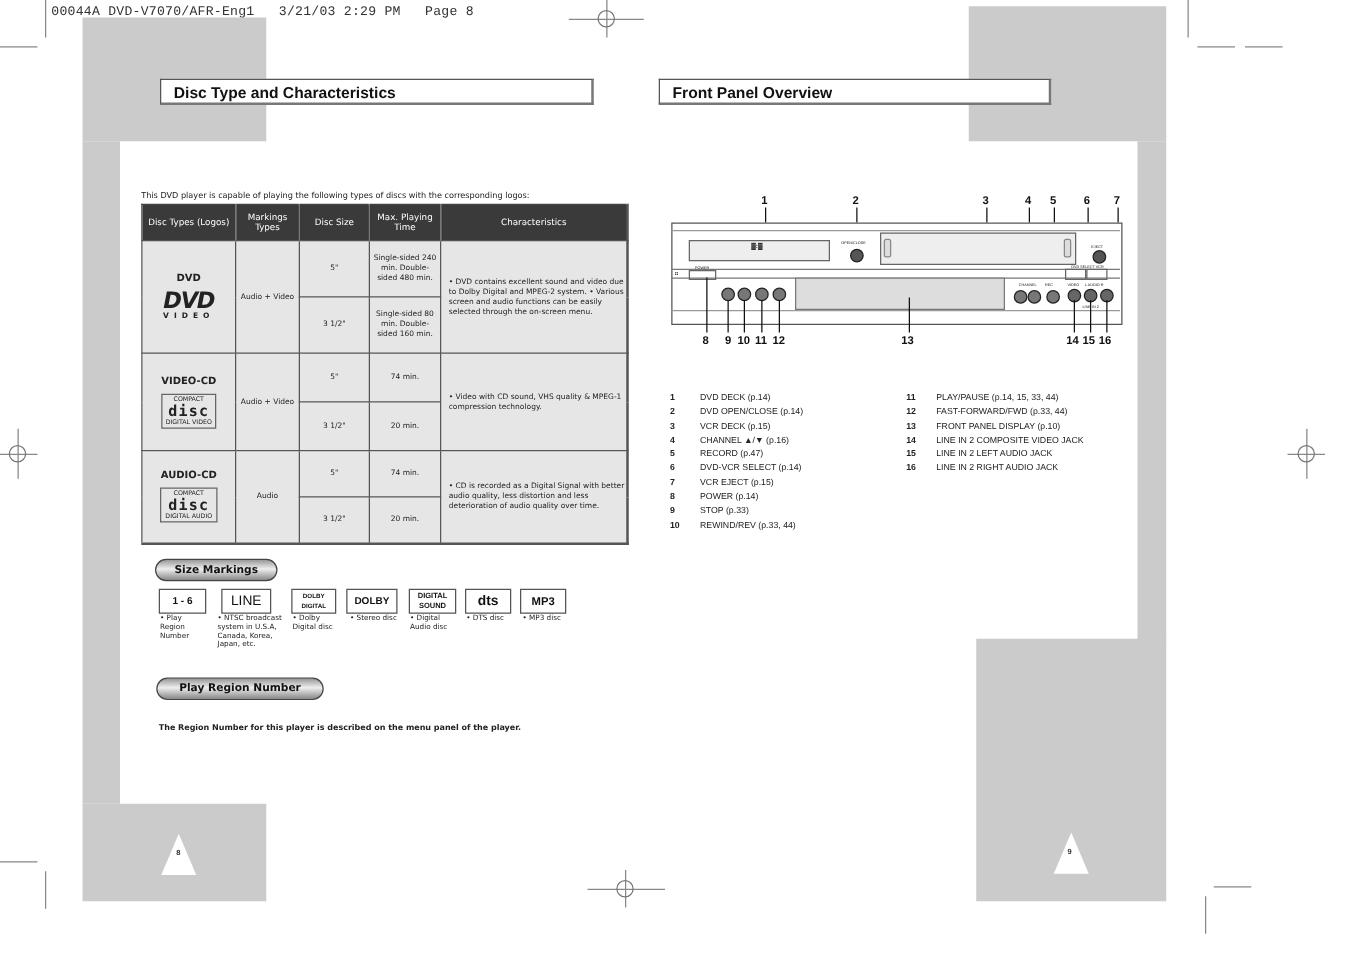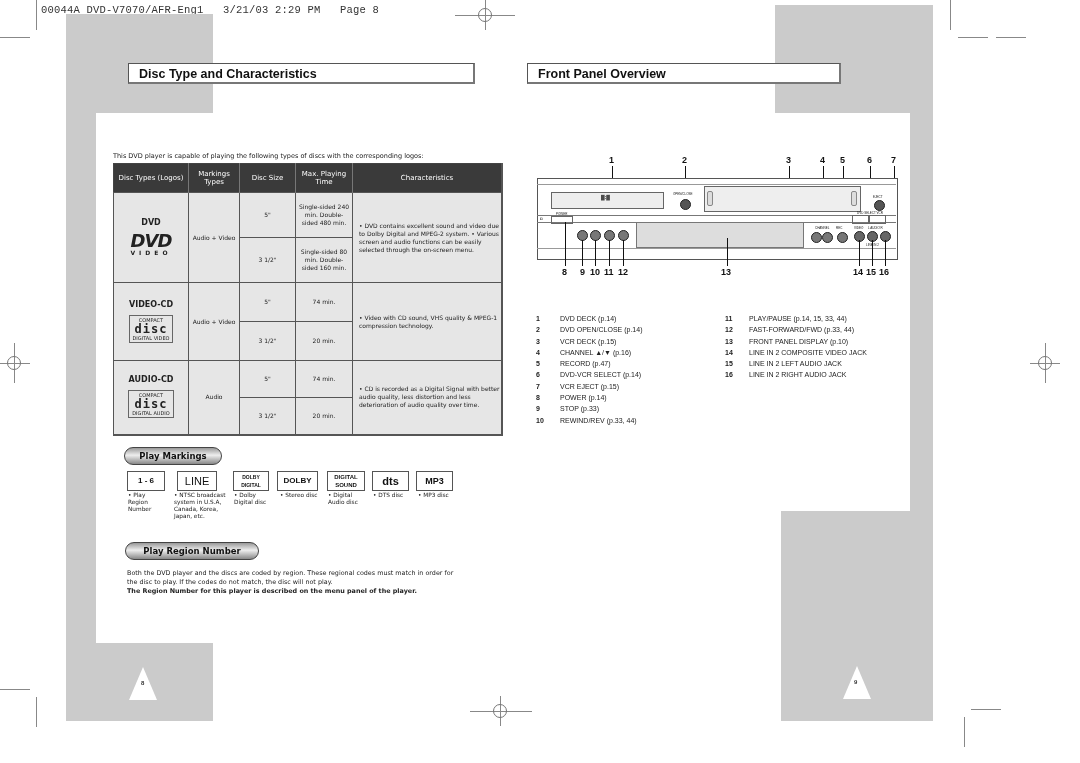--- a/index.html
+++ b/index.html
@@ -134,21 +134,21 @@
     <td>74 min.</td>
     <td rowspan="2" class="chr">• CD is recorded as a Digital Signal with better audio quality, less distortion and less deterioration of audio quality over time.</td>
   </tr>
   <tr style="height:37px;">
     <td>3 1/2"</td>
     <td>20 min.</td>
   </tr>
 </tbody>
   </table>
 
-<div class="pill" style="left:124px;top:447px;width:98px;">Play Markings</div>
+<div class="pill" style="left:124px;top:447px;width:98px;">Size Markings</div>
 
 <div class="mark" style="left:127px;width:38px;font-size:8px;">
   <span>1 - 6</span>
 </div>
 <div class="mark" style="left:177px;width:40px;font-weight:normal;font-size:11px;">
   <span>LINE</span>
 </div>
 <div class="mark" style="left:233px;width:36px;font-size:5px;line-height:8px;padding-top:1px;">
   <span>DOLBY DIGITAL</span>
 </div>
@@ -168,21 +168,21 @@
 <div class="markdesc" style="left:128px;width:30px;">• Play Region Number</div>
 <div class="markdesc" style="left:174px;width:56px;">• NTSC broadcast system in U.S.A, Canada, Korea, Japan, etc.</div>
 <div class="markdesc" style="left:234px;width:40px;">• Dolby Digital disc</div>
 <div class="markdesc" style="left:280px;width:44px;">• Stereo disc</div>
 <div class="markdesc" style="left:328px;width:36px;">• Digital Audio disc</div>
 <div class="markdesc" style="left:373px;width:40px;">• DTS disc</div>
 <div class="markdesc" style="left:418px;width:40px;">• MP3 disc</div>
 
 <div class="pill" style="left:125px;top:542px;width:134px;">Play Region Number</div>
 <div class="region-p">
-  <span>Both the DVD player and the discs are coded by region. These regional codes must match in order for the disc to play. If the codes do not match, the disc will not play.</span><br>
+  <br>
   <b>The Region Number for this player is described on the menu panel of the player.</b>
 </div>
 
 <div class="tri" style="left:129px;top:667px;"></div>
 <div class="pnum" style="left:141px;top:680px;">8</div>
 <div class="tri" style="left:843px;top:666px;"></div>
 <div class="pnum" style="left:854px;top:679px;">9</div>
 
 <div>
 

